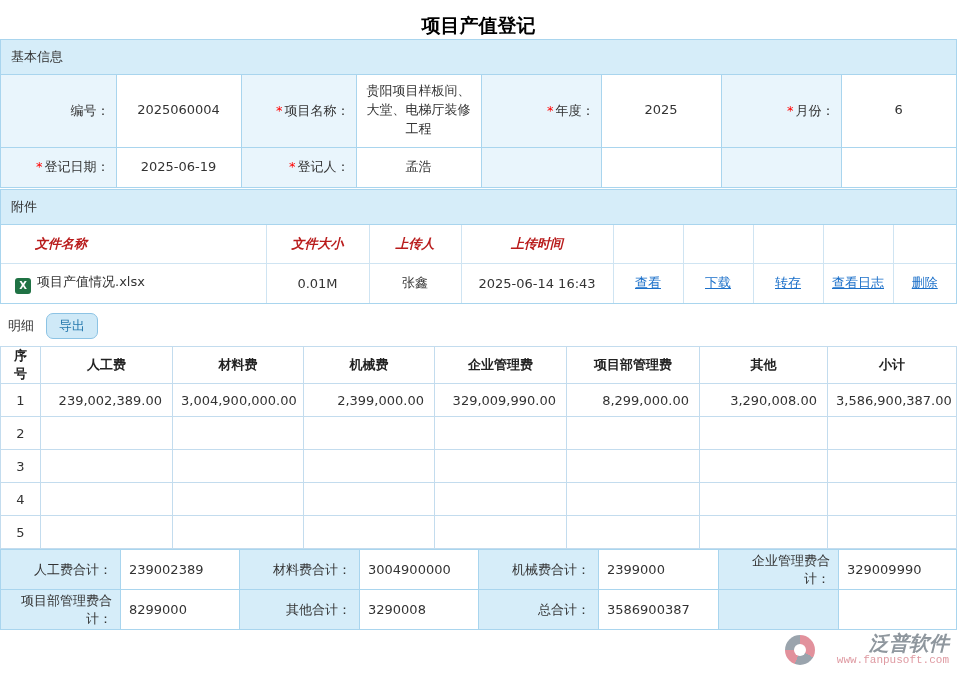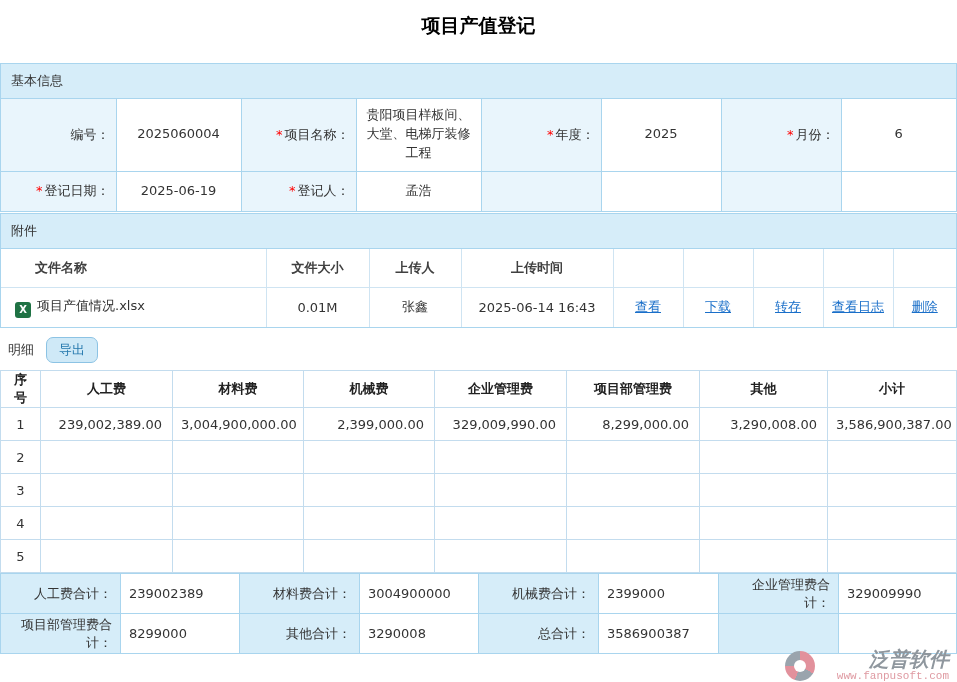--- a/index.html
+++ b/index.html
@@ -2,39 +2,39 @@
 <html><head>
 <meta charset="utf-8">
 <style>
   * { box-sizing: border-box; margin: 0; padding: 0; }
   body {
     width: 957px; height: 682px;
     font-family: "DejaVu Sans", "Liberation Sans", sans-serif;
     font-size: 13px; color: #333; background: #fff;
     position: relative; overflow: hidden;
   }
-  .page-title { text-align: center; font-weight: bold; font-size: 19px; color: #000; padding: 13px 0 24px; }
+  .page-title { text-align: center; font-weight: bold; font-size: 19px; color: #000; padding: 13px 0 0; }
 
   .panel { border: 1px solid #a9d5ee; margin: 0 0 1px; }
   .panel-header { background: #d6edf9; border-bottom: 1px solid #a9d5ee; padding: 8px 10px; color: #333; }
 
   table { width: 100%; border-collapse: collapse; table-layout: fixed; }
   .inner { border: hidden; }
 
   
   .info-table td { border: 1px solid #a9d5ee; padding: 4px 6px; vertical-align: middle; }
   .info-table td.lbl { background: #e9f5fc; text-align: right; }
   .info-table td.val { background: #fff; text-align: center; line-height: 1.45; }
   .info-table tr.r1 { height: 72px; }
   .info-table tr.r2 { height: 40px; }
   .req { color: #f00; margin-right: 2px; }
 
   
   .att-table th, .att-table td { border: 1px solid #cfe4f2; text-align: center; }
-  .att-table th { font-weight: bold; height: 38px; color: #404040; }
+  .att-table th { font-weight: bold; height: 38px; color: #b91c1c; font-style: italic; }
   .att-table th.fn { text-align: left; padding-left: 34px; }
   .att-table td { height: 40px; }
   .att-table td.fname { text-align: left; padding-left: 14px; }
   .att-link { color: #1a6fc9; text-decoration: underline; cursor: pointer; }
   .xls-icon { display: inline-block; width: 16px; height: 16px; background: #1f7244; color: #fff;
     font-size: 10px; font-weight: bold; text-align: center; line-height: 16px; border-radius: 3px;
     margin-right: 6px; vertical-align: -3px; }
 
   
   .detail-bar { display: flex; align-items: center; gap: 12px; padding: 8px 8px 7px; }
@@ -45,21 +45,21 @@
   .detail-table td { height: 33px; background: #fff; }
   .detail-table td.seq { text-align: center; }
   .detail-table td.num { text-align: right; padding-right: 10px; margin-left: 8px; }
 
   
   .summary-table td { border: 1px solid #a9d5ee; height: 40px; padding: 0 8px; }
   .summary-table td.slbl { background: #d6edf9; text-align: right; color: #333; }
   .summary-table td.sval { background: #fff; text-align: left; }
 
   
-  .watermark { position: absolute; right: 8px; bottom: 0; display: flex; align-items: center; gap: 22px; z-index: 10; }
+  .watermark { position: absolute; right: 8px; bottom: 16px; display: flex; align-items: center; gap: 22px; z-index: 10; }
   .wm-logo { width: 30px; height: 30px; border-radius: 50%; position: relative;
     background: conic-gradient(#e2919c 0 120deg, #9aa4ad 120deg 200deg, #e2919c 200deg 270deg, #9aa4ad 270deg 360deg); }
   .wm-logo::after { content: ""; position: absolute; inset: 9px; background: #fff; border-radius: 50%; }
   .wm-text { display: flex; flex-direction: column; align-items: flex-end; }
   .wm-brand { font-size: 20px; font-weight: bold; font-style: italic; color: #8f979e; line-height: 1.05; }
   .wm-site { font-size: 11px; color: #df9aa2; font-family: Liberation Mono, monospace; }
 </style>
 </head>
 <body>
 

